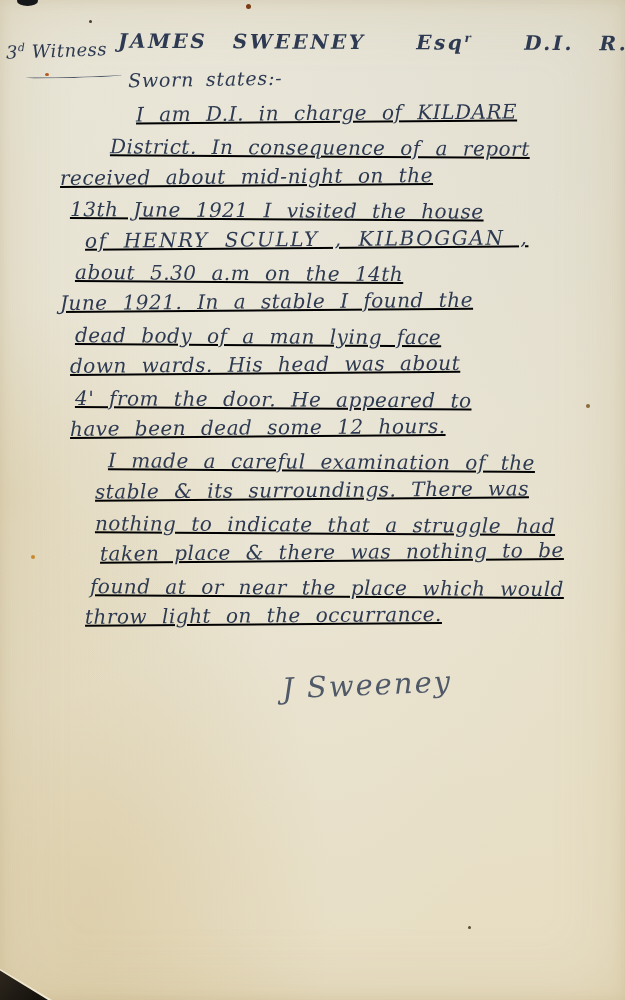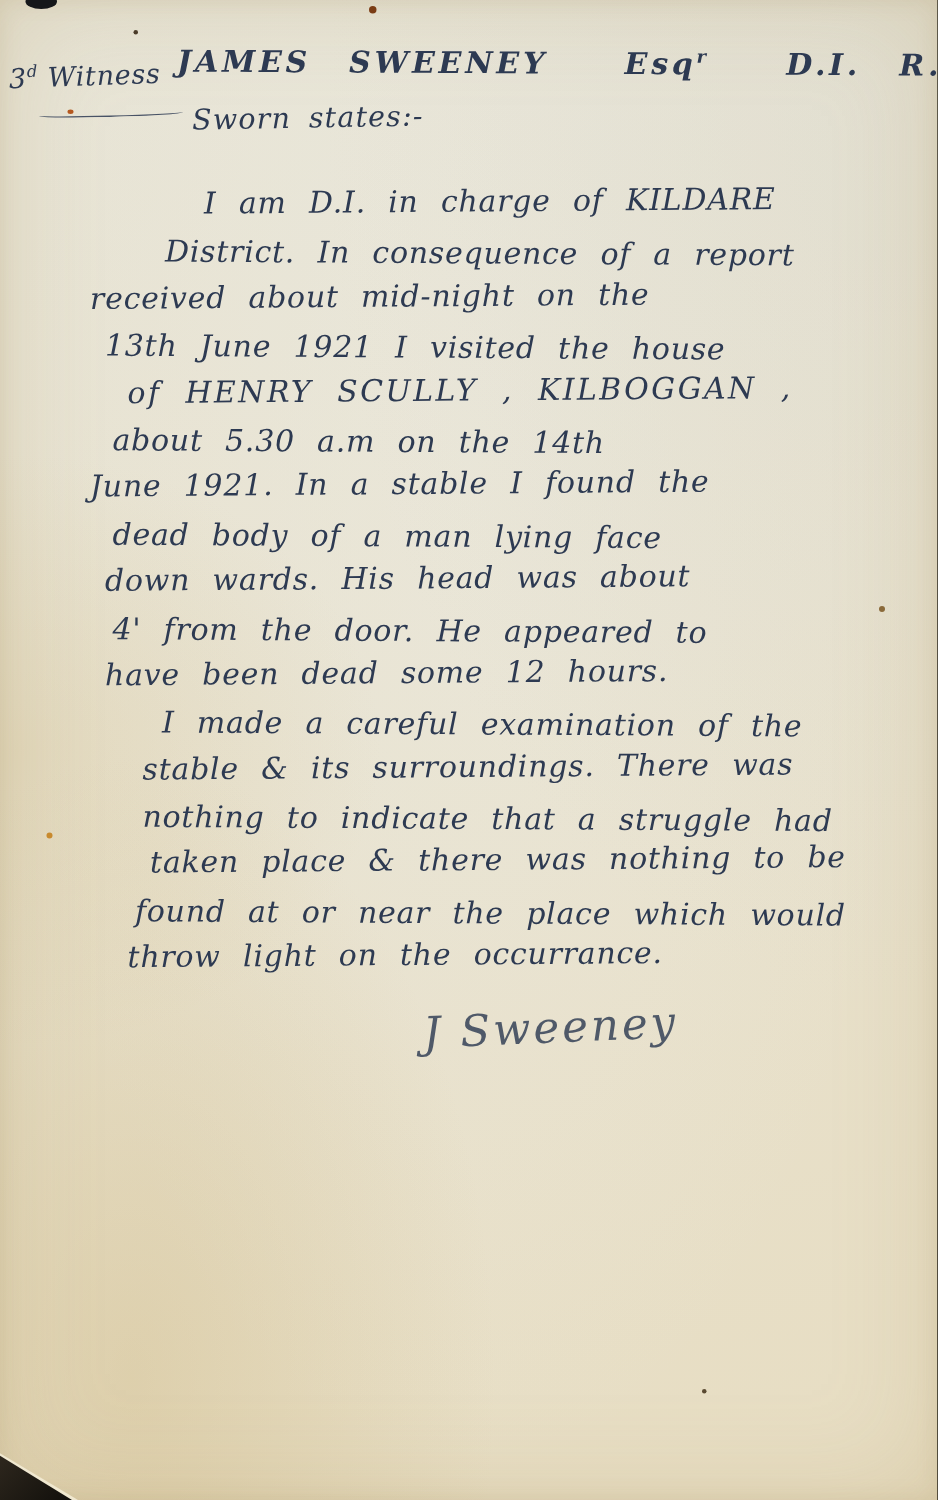--- a/index.html
+++ b/index.html
@@ -39,21 +39,21 @@
     letter-spacing:2.5px;word-spacing:16px;white-space:nowrap;
     transform:rotate(.3deg);
   }
   .heading sup{font-size:12px;}
   .subheading{
     position:absolute;left:128px;top:68px;
     font-style:italic;font-size:19px;letter-spacing:.8px;word-spacing:5px;
     transform:rotate(-1deg);
   }
   
-  .body-block{position:absolute;left:58px;top:121px;width:530px;}
+  .body-block{position:absolute;left:58px;top:100px;width:530px;text-decoration:underline;}
   .line{
     height:31.4px;line-height:31.4px;white-space:nowrap;
     font-style:italic;font-size:20px;letter-spacing:.5px;word-spacing:8px;
     transform-origin:left center;
   }
   .line:nth-child(odd){transform:rotate(-.45deg);}
   .line:nth-child(even){transform:rotate(.35deg);}
   .signature{
     position:absolute;left:282px;top:668px;
     font-style:italic;font-size:29px;letter-spacing:2px;

